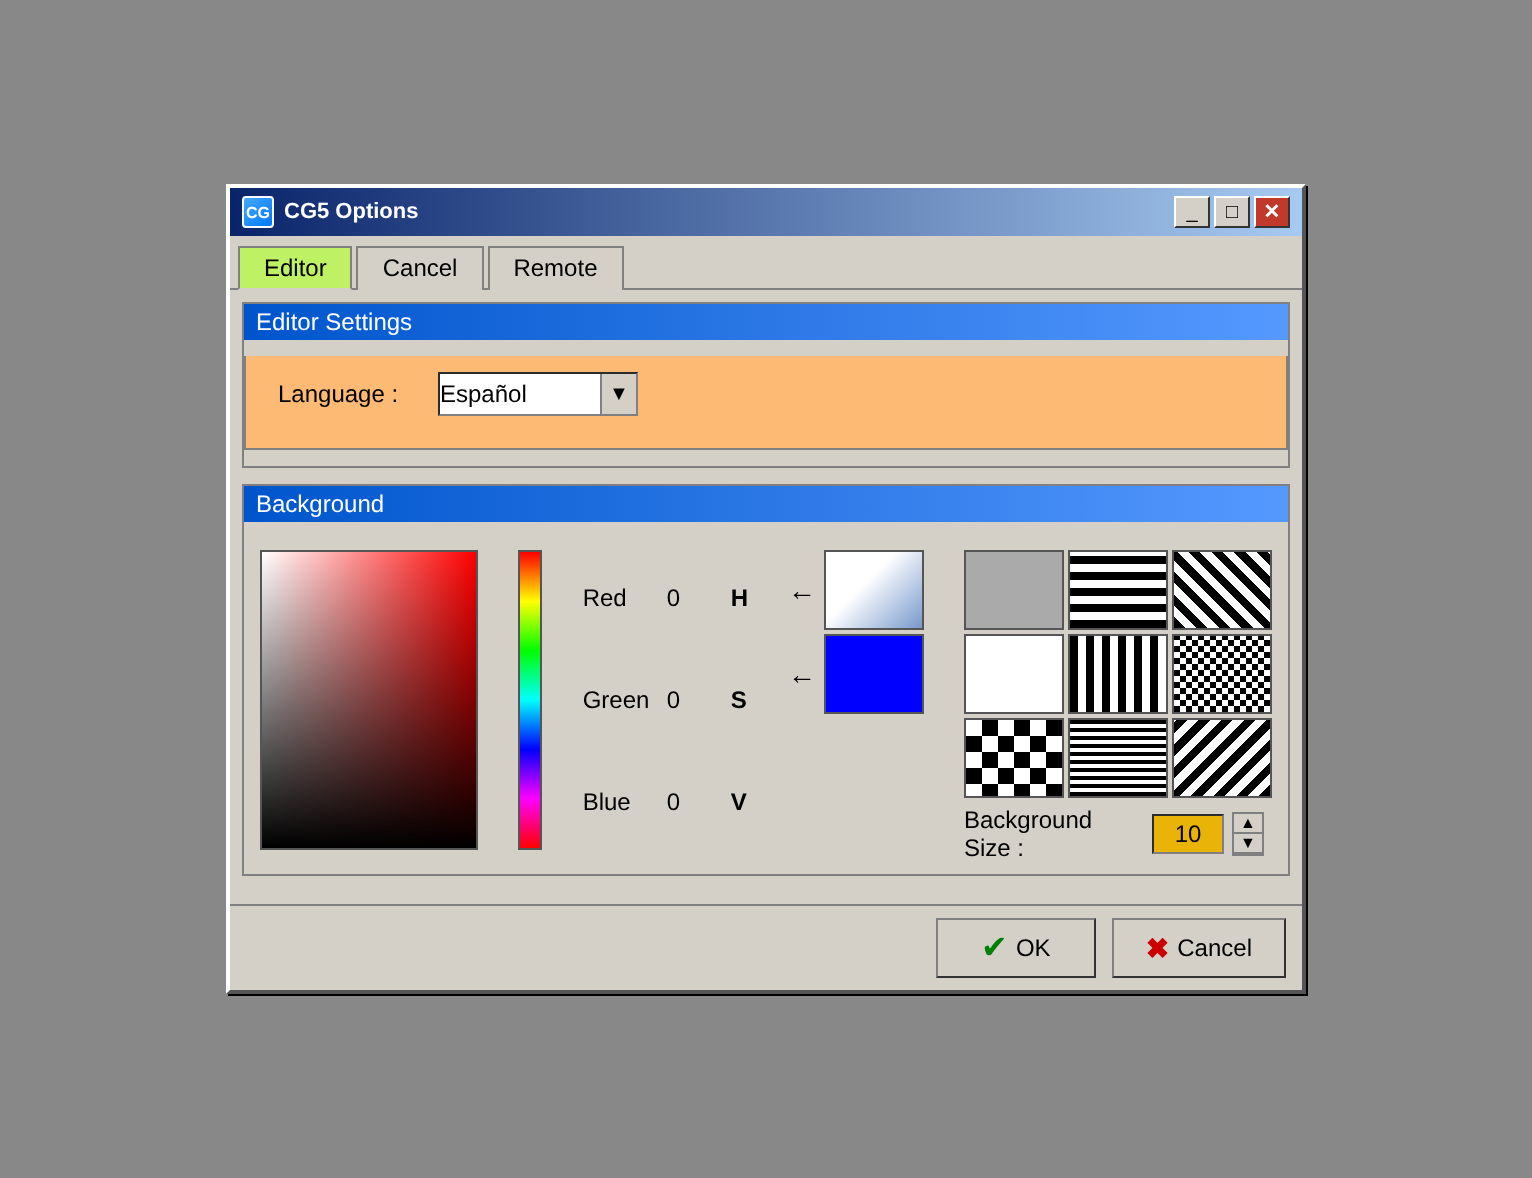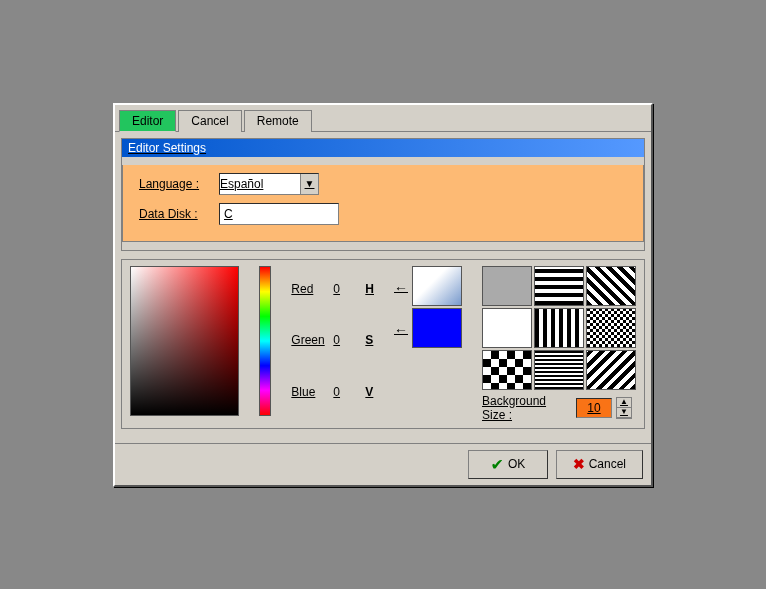--- a/index.html
+++ b/index.html
@@ -80,21 +80,21 @@
       border: 1px solid #808080;
       border-bottom: none;
       background: #d4d0c8;
       cursor: pointer;
       margin-right: 2px;
       font-size: 12px;
       position: relative;
       bottom: -1px;
     }
     .tab.active {
-      background: #22c55e;
+      background: #bef264;
       border-bottom: 1px solid #d4d0c8;
       z-index: 1;
       font-weight: normal;
     }
     .content {
       padding: 6px;
       background: #d4d0c8;
     }
     .section-header {
       background: linear-gradient(to right, #0055cc, #5599ff);
@@ -106,21 +106,20 @@
     .section-box {
       border: 1px solid #808080;
       border-top: none;
       padding: 8px;
       margin-bottom: 8px;
       background: #fdba74;
     }
     .section-wrap {
       border: 1px solid #808080;
       margin-bottom: 8px;
-      text-decoration: underline;
     }
     .form-row {
       display: flex;
       align-items: center;
       margin-bottom: 8px;
       padding: 0 8px;
     }
     .form-label {
       min-width: 80px;
       color: #000;
@@ -254,21 +253,21 @@
       justify-content: flex-end;
       padding-right: 4px;
     }
     .chessboard-label { font-size: 12px; }
     .spinner-input {
       width: 36px;
       height: 20px;
       border: 1px inset #808080;
       text-align: center;
       font-size: 12px;
-      background: #f97316;
+      background: #eab308;
     }
     .spinner-btns {
       display: flex;
       flex-direction: column;
       border: 1px solid #808080;
     }
     .spin-btn {
       width: 14px;
       height: 10px;
       background: #d4d0c8;
@@ -347,20 +346,33 @@
       background: repeating-linear-gradient(
         -45deg, #000 0px, #000 4px, #fff 4px, #fff 8px
       );
     }
   </style>
 </head>
 <body>
 
 <div class="window">
 
+  <div class="title-bar">
+    <div class="title-bar-left">
+      <div class="title-icon">
+        <span>CG</span>
+      </div>
+      <span>CG5 Options</span>
+    </div>
+    <div class="title-controls">
+      <div class="title-btn">_</div>
+      <div class="title-btn">□</div>
+      <div class="title-btn close">✕</div>
+    </div>
+  </div>
 
   <div class="tabs-bar">
     <div class="tab active">Editor</div>
     <div class="tab">Cancel</div>
     <div class="tab">Remote</div>
   </div>
 
   <div class="content">
 
     <div class="section-wrap">
@@ -368,28 +380,27 @@
         <span>Editor Settings</span>
       </div>
       <div class="section-box">
         <div class="form-row">
           <span class="form-label">Language :</span>
           <div class="combo-box">
             <span class="combo-text">Español</span>
             <div class="combo-btn">▼</div>
           </div>
         </div>
-        <div class="form-row">
-          <span class="form-label">Data Disk :</span>
-          <input class="text-input" type="text" value="C" style="">
-        </div>
       </div>
     </div>
 
     <div class="section-wrap">
+      <div class="section-header">
+        <span>Background</span>
+      </div>
       <div class="bg-section">
 
         <div class="color-picker-canvas">
           <div class="color-gradient"></div>
         </div>
 
         <div class="hue-bar"></div>
 
         <div class="color-values">
           <div class="color-val-row">

